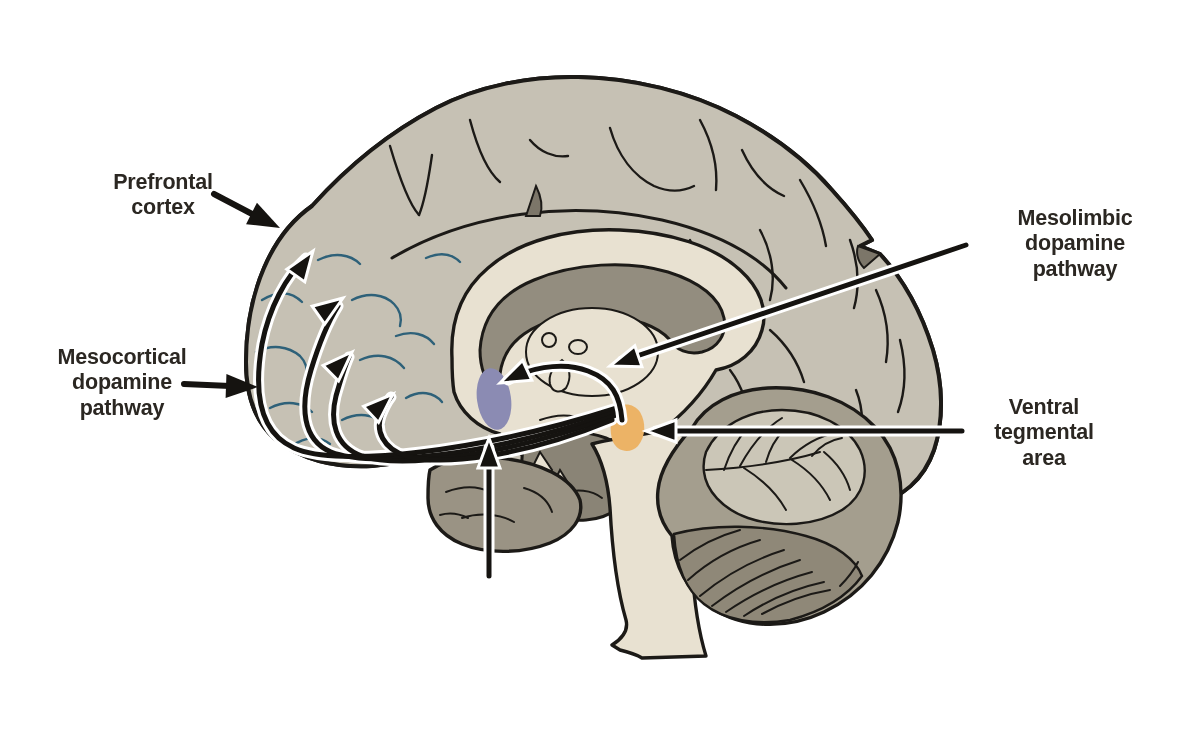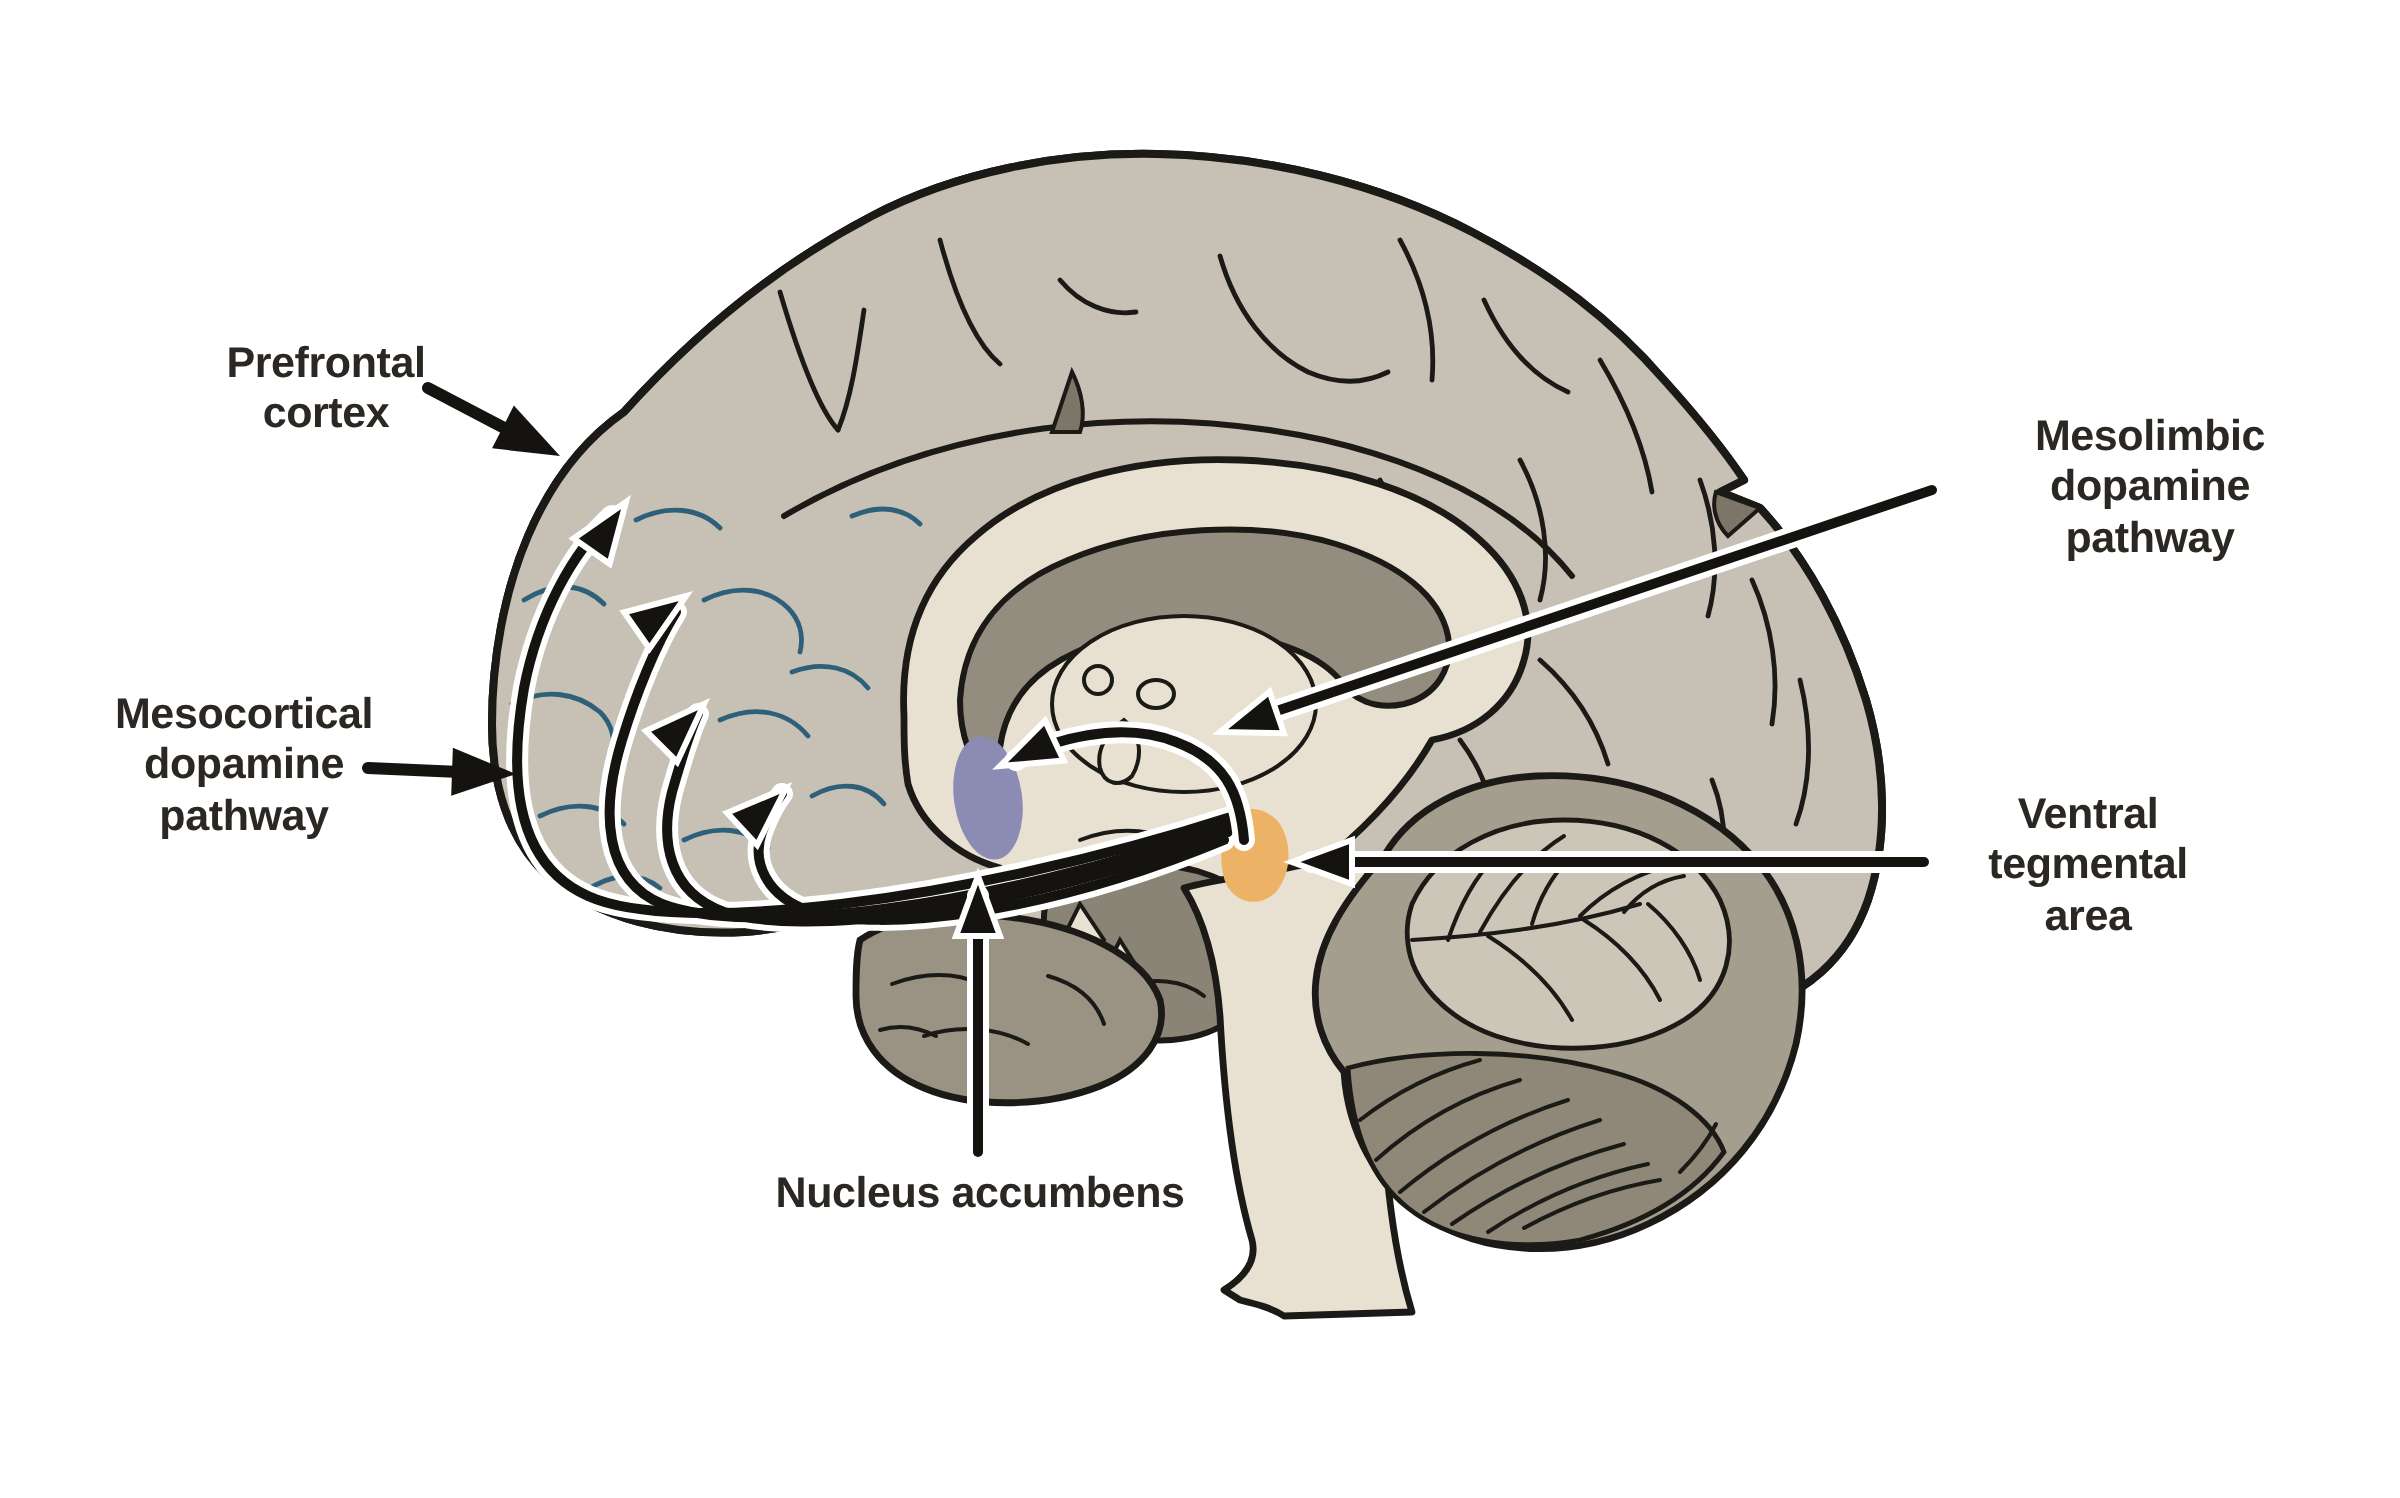--- a/index.html
+++ b/index.html
@@ -240,23 +240,20 @@
   <span>Prefrontal</span>
   <span>cortex</span>
 </div>
 
 <div class="label" style="left:122px; top:383px;">
   <span>Mesocortical</span>
   <span>dopamine</span>
   <span>pathway</span>
 </div>
 
-<div class="label" style="left:490px; top:597px;">
-  <span>Nucleus accumbens</span>
-</div>
 
 <div class="label" style="left:1031px; top:244px;margin-left:44px;">
   <span>Mesolimbic</span>
   <span>dopamine</span>
   <span>pathway</span>
 </div>
 
 <div class="label" style="left:1032px; top:433px;margin-left:12px;">
   <span>Ventral</span>
   <span>tegmental</span>

